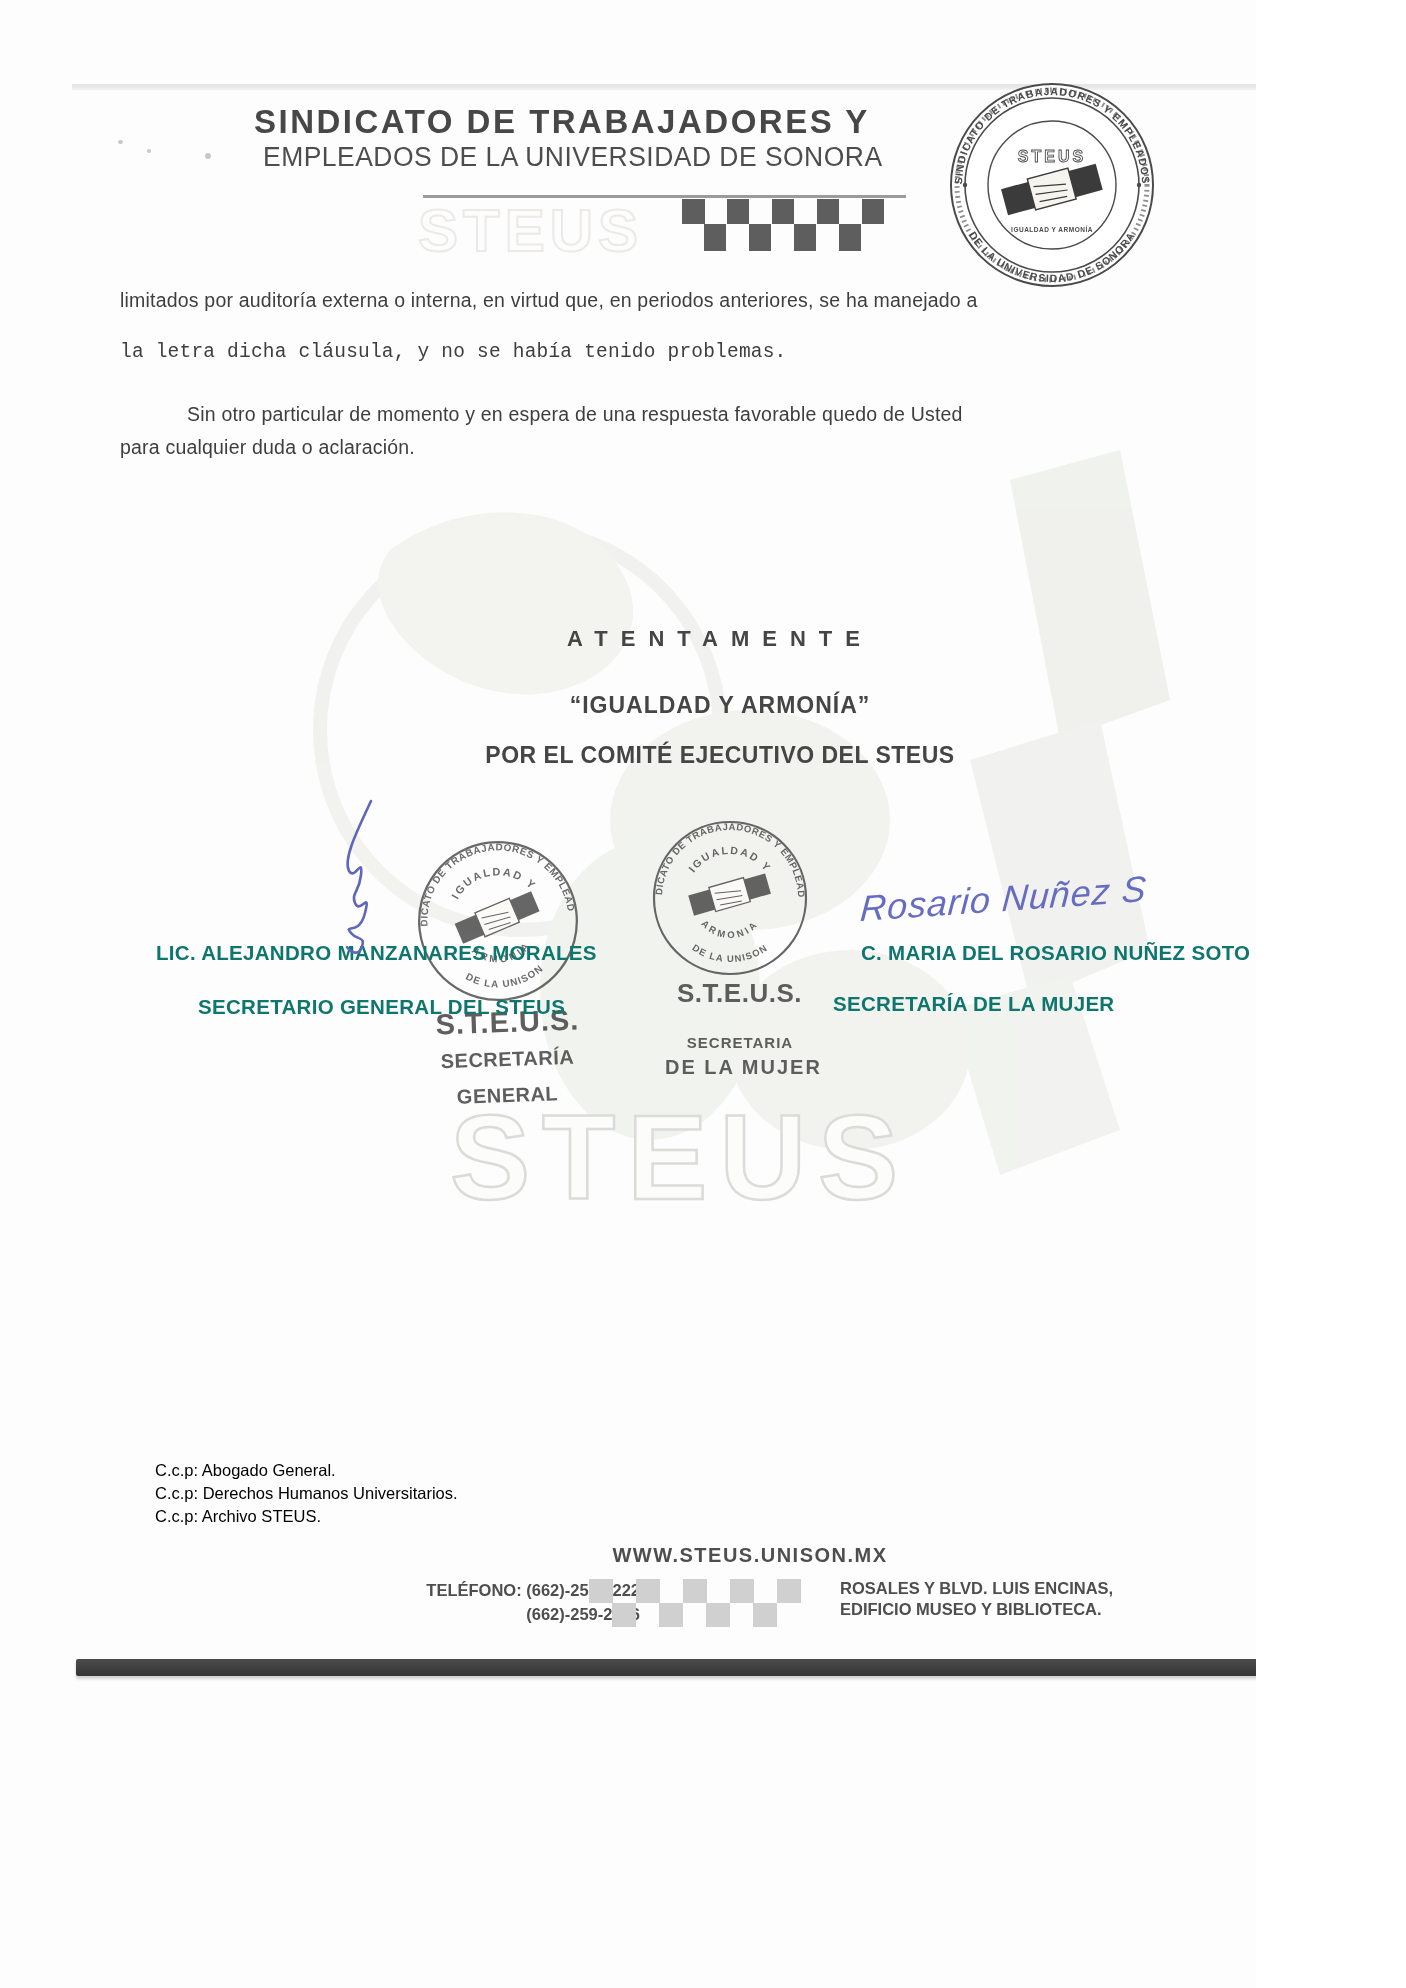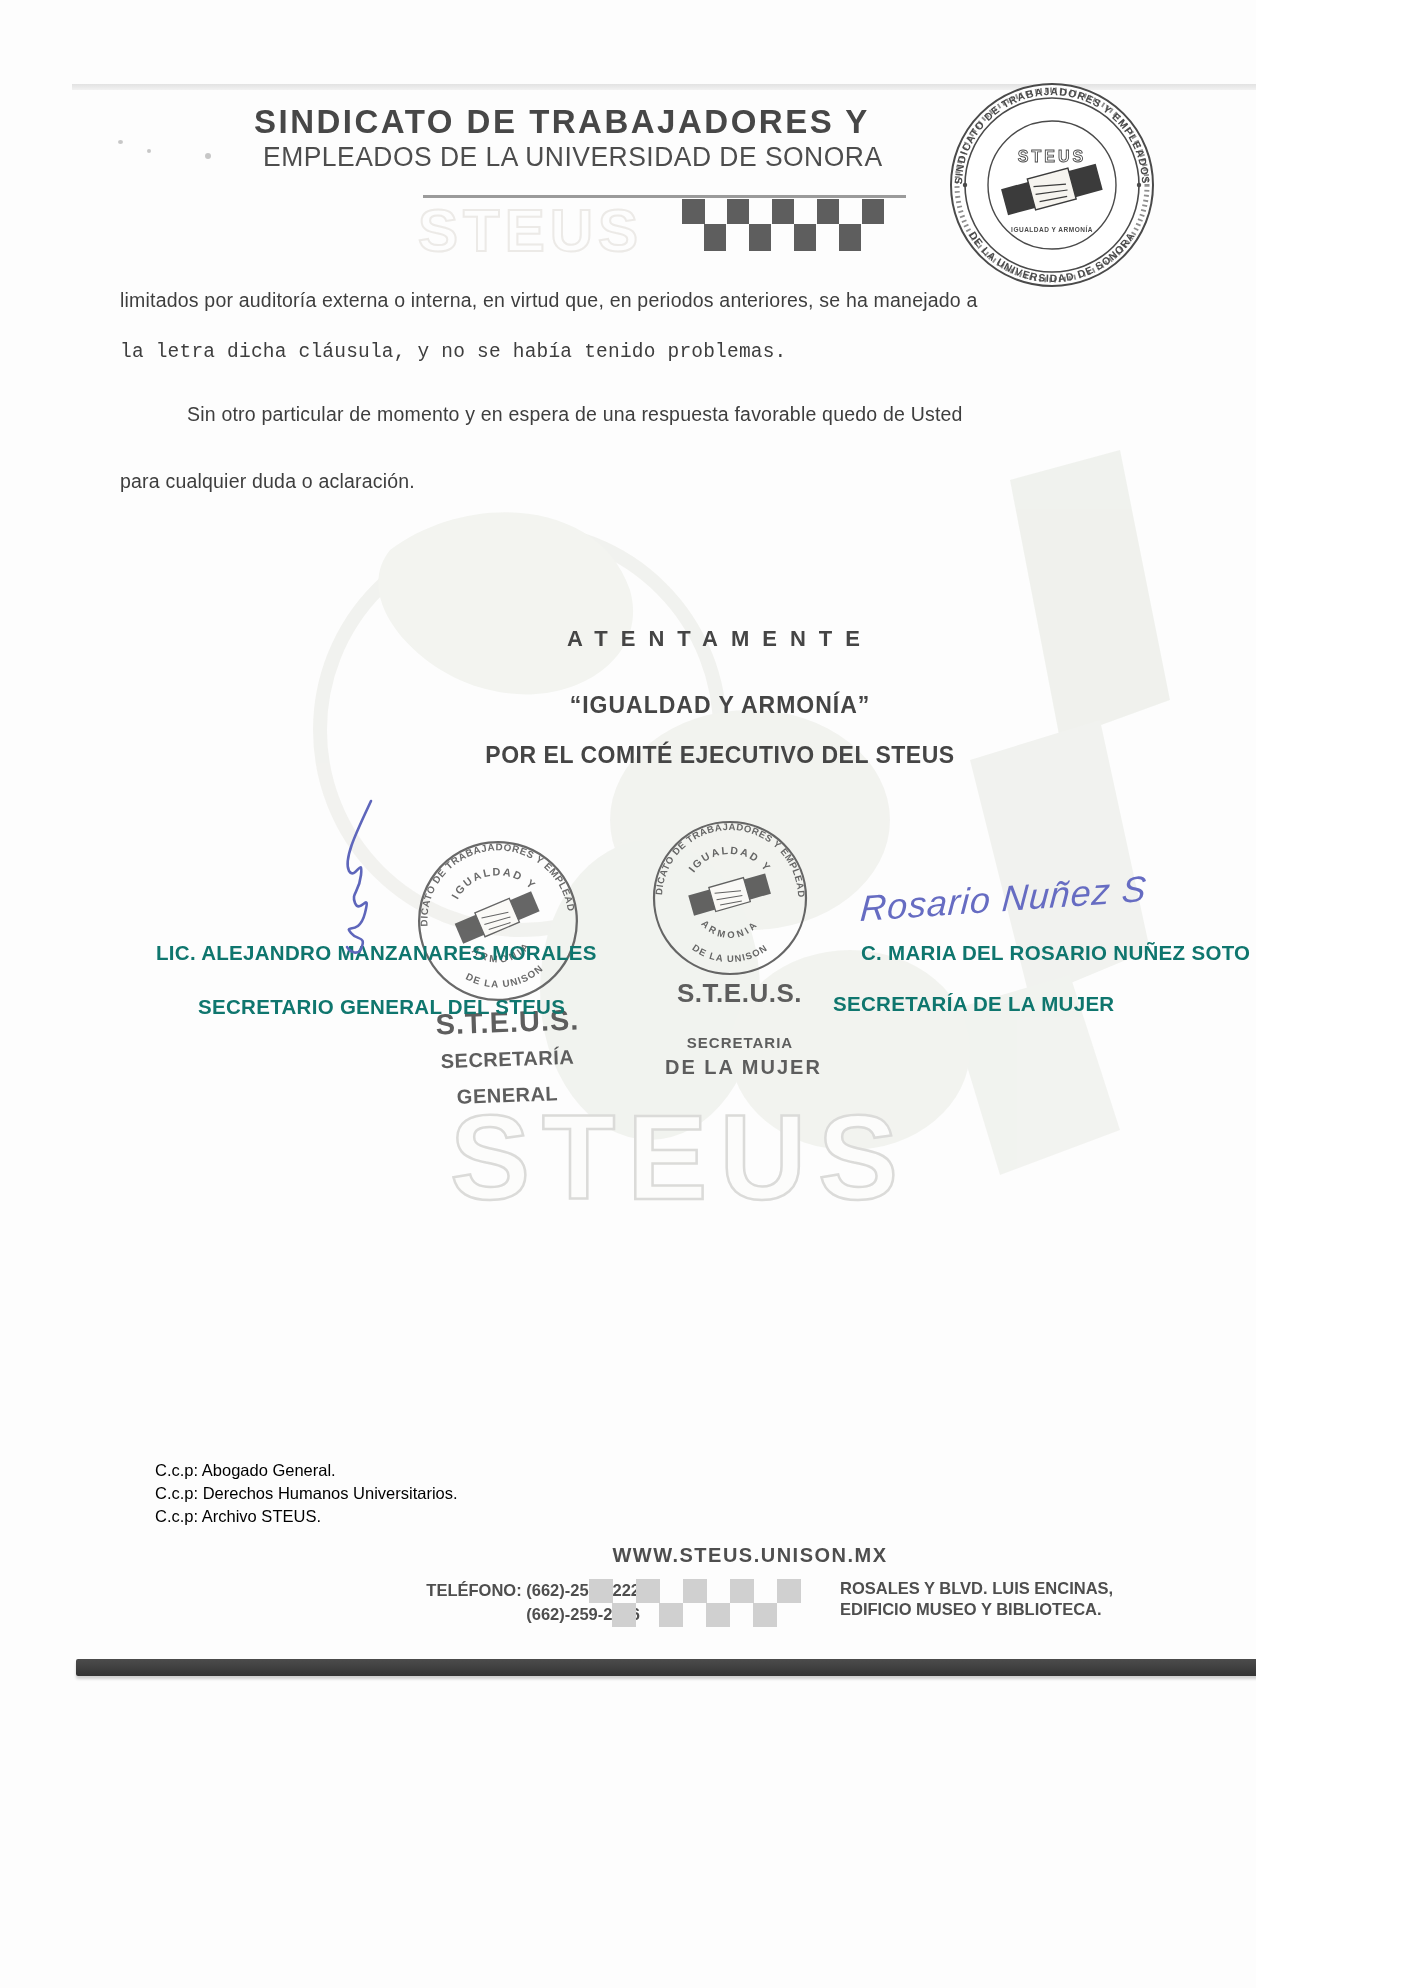--- a/index.html
+++ b/index.html
@@ -104,21 +104,21 @@
       <rect x="124" y="96" width="30" height="27" fill="#3b3b3b"></rect>
       <rect x="84" y="93" width="42" height="32" fill="#f6f4ef" stroke="#3b3b3b" stroke-width="1.4"></rect>
       <path d="M88,102 l32,6 M88,110 l32,4 M90,118 l28,2" stroke="#3b3b3b" stroke-width="1.2" fill="none"></path>
     </g>
     <text x="105" y="152" text-anchor="middle" font-size="6.5" font-weight="bold" letter-spacing=".5" fill="#4a4a4a">IGUALDAD Y ARMONÍA</text>
   </svg>
 
   <div class="abs bodyline" style="left:120px;top:289px;">limitados por auditoría externa o interna, en virtud que, en periodos anteriores, se ha manejado a</div>
   <div class="abs bodyline" style="left:120px;top:341px;font-family:Liberation Mono, monospace;">la letra dicha cláusula, y no se había tenido problemas.</div>
   <div class="abs bodyline" style="left:187px;top:403px;">Sin otro particular de momento y en espera de una respuesta favorable quedo de Usted</div>
-  <div class="abs bodyline" style="left:120px;top:470px;">para cualquier duda o aclaración.</div>
+  <div class="abs bodyline" style="left:120px;top:436px;">para cualquier duda o aclaración.</div>
 
   <div class="abs center-row atent">ATENTAMENTE</div>
   <div class="abs center-row motto">“IGUALDAD Y ARMONÍA”</div>
   <div class="abs center-row committee">POR EL COMITÉ EJECUTIVO DEL STEUS</div>
 
   <svg class="abs" style="left:327px;top:797px;z-index:5;" width="64" height="162" viewBox="0 0 64 162">
     <path d="M44,4 C30,34 16,62 22,74 C28,84 36,58 34,78 C32,96 24,96 28,106
              C33,118 44,92 38,116 C32,140 16,126 24,136 C30,144 40,138 34,152 C31,158 24,156 20,150" fill="none" stroke="#5e66bb" stroke-width="2.6" stroke-linecap="round"></path>
   </svg>
 

